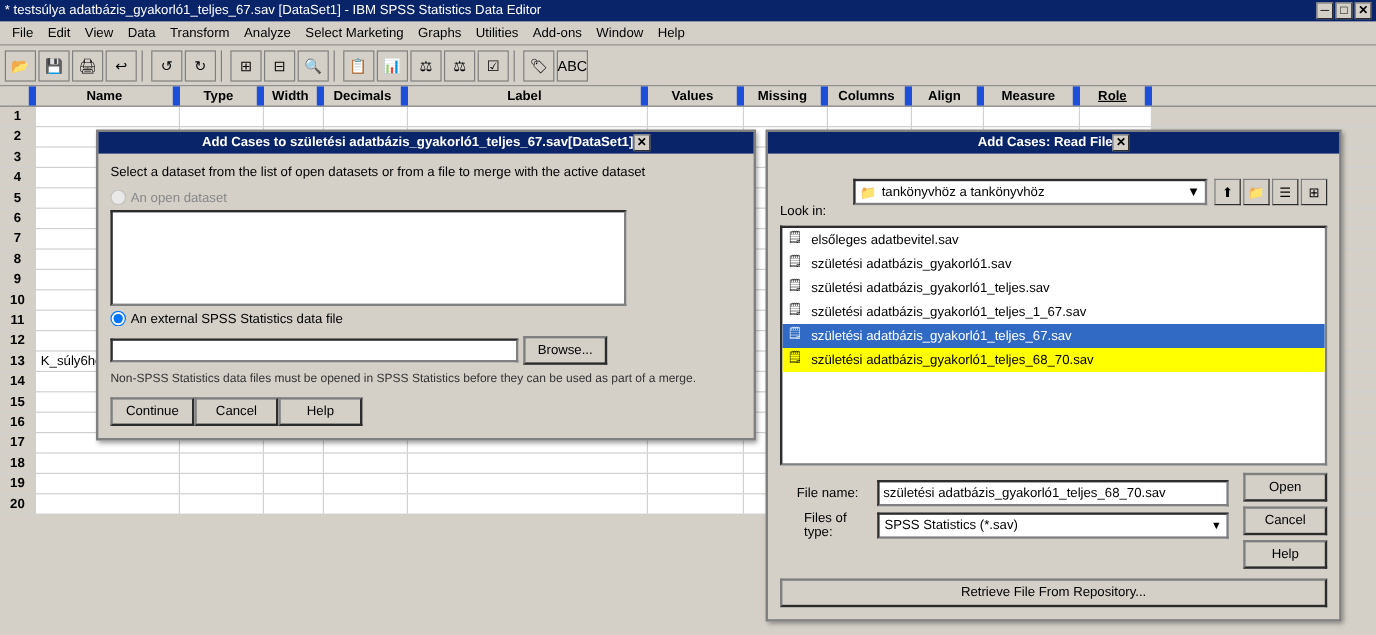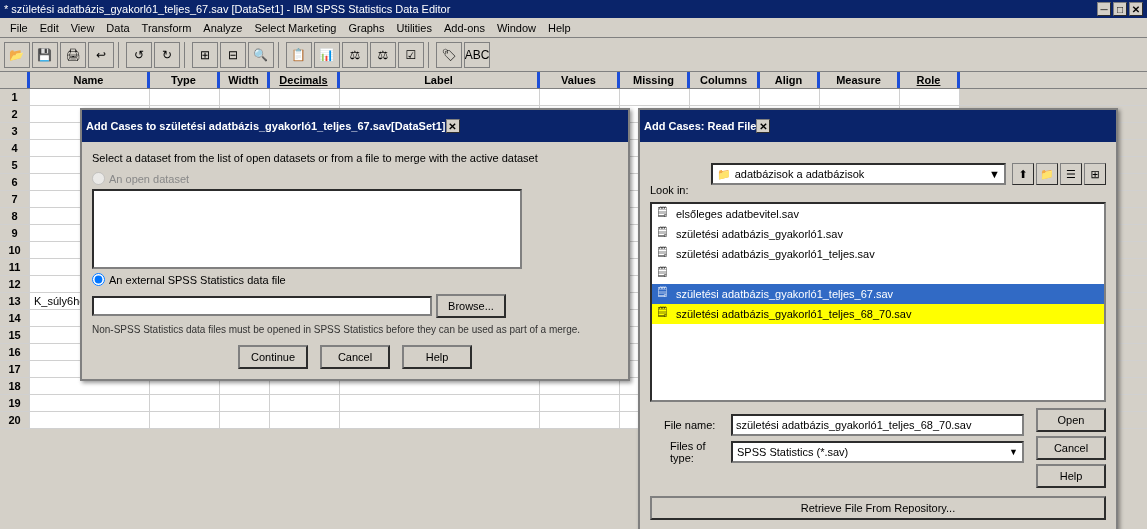--- a/index.html
+++ b/index.html
@@ -56,31 +56,31 @@
       display: flex;
       flex-direction: column;
       height: calc(529px - 18px - 20px - 34px);
     }
     .col-headers {
       display: flex;
       background: #d4d0c8;
       border-bottom: 1px solid #808080;
     }
     .col-header {
-      border-right: 3px solid #1d4ed8;
+      border-right: 6px solid #1d4ed8;
       padding: 2px 4px;
       font-weight: bold;
       text-align: center;
       font-size: 11px;
     }
     .row-num-col { width: 30px; min-width: 30px; }
     .col-name { width: 120px; }
     .col-type { width: 70px; }
     .col-width { width: 50px; }
-    .col-decimals { width: 70px; text-decoration: underline; }
+    .col-decimals { width: 70px; }
     .col-label { width: 200px; }
     .col-values { width: 80px; }
     .col-missing { width: 70px; }
     .col-columns { width: 70px; }
     .col-align { width: 60px; }
     .col-measure { width: 80px; }
     .col-role { width: 60px; text-decoration: underline; }
 
     .data-row {
       display: flex;
@@ -106,22 +106,22 @@
       background: #d4d0c8;
       border: 2px solid #808080;
       box-shadow: 2px 2px 4px rgba(0,0,0,0.4);
     }
     .dialog-titlebar {
       background: #0a246a;
       color: white;
       padding: 2px 4px;
       display: flex;
       align-items: center;
-      justify-content: flex-start;
-      height: 32px;
+      justify-content: center;
+      height: 18px;
       font-size: 11px;
       font-weight: bold;
     }
     .dialog-close-btn {
       width: 14px; height: 14px;
       background: #d4d0c8;
       color: black;
       border: 1px outset #808080;
       display: flex; align-items: center; justify-content: center;
       cursor: pointer;
@@ -169,22 +169,21 @@
       height: 20px;
       border: 2px inset #808080;
       background: white;
       padding: 1px 3px;
       font-size: 11px;
     }
 
     
     .dialog-buttons {
       display: flex;
-      justify-content: center;
-      gap: 12px;
+      gap: 0;
       margin-top: 10px;
     }
     .dlg-btn {
       min-width: 70px;
       height: 24px;
       background: #d4d0c8;
       border: 2px outset #808080;
       cursor: pointer;
       font-size: 11px;
       padding: 2px 6px;
@@ -307,21 +306,21 @@
     
     .data-scroll {
       overflow-y: auto;
       flex: 1;
     }
   </style>
 </head>
 <body>
 
 <div class="title-bar">
-  <span>* születési adatbázis_gyakorló1_teljes_67.sav [DataSet1] - IBM SPSS Statistics Data Editor</span>
+  <span>* testsúlya adatbázis_gyakorló1_teljes_67.sav [DataSet1] - IBM SPSS Statistics Data Editor</span>
   <div style="display:flex;gap:2px;">
     <div class="dialog-close-btn">─</div>
     <div class="dialog-close-btn">□</div>
     <div class="dialog-close-btn">✕</div>
   </div>
 </div>
 
 <div class="menu-bar">
   <span class="menu-item">File</span>
   <span class="menu-item">Edit</span>
@@ -702,21 +701,21 @@
   <div class="dialog-titlebar">
     <span>Add Cases: Read File</span>
     <div class="dialog-close-btn">✕</div>
   </div>
   <div class="dialog-body">
     
     <div class="look-in-row">
       <span class="look-in-label">Look in:</span>
       <div class="look-in-combo">
         <span>📁</span>
-        <span style="flex:1; margin-left:4px;">adatbázisok a adatbázisok</span>
+        <span style="flex:1; margin-left:4px;">tankönyvhöz a tankönyvhöz</span>
         <span>▼</span>
       </div>
       <div class="look-in-icons">
         <div class="look-in-icon-btn">⬆</div>
         <div class="look-in-icon-btn">📁</div>
         <div class="look-in-icon-btn">☰</div>
         <div class="look-in-icon-btn">⊞</div>
       </div>
     </div>
 
@@ -729,20 +728,21 @@
       <div class="file-item">
         <span class="file-icon">🗒</span>
         <span>születési adatbázis_gyakorló1.sav</span>
       </div>
       <div class="file-item">
         <span class="file-icon">🗒</span>
         <span>születési adatbázis_gyakorló1_teljes.sav</span>
       </div>
       <div class="file-item">
         <span class="file-icon">🗒</span>
+        <span>születési adatbázis_gyakorló1_teljes_1_67.sav</span>
       </div>
       <div class="file-item selected-blue">
         <span class="file-icon">🗒</span>
         <span>születési adatbázis_gyakorló1_teljes_67.sav</span>
       </div>
       <div class="file-item selected-yellow">
         <span class="file-icon">🗒</span>
         <span>születési adatbázis_gyakorló1_teljes_68_70.sav</span>
       </div>
     </div>

